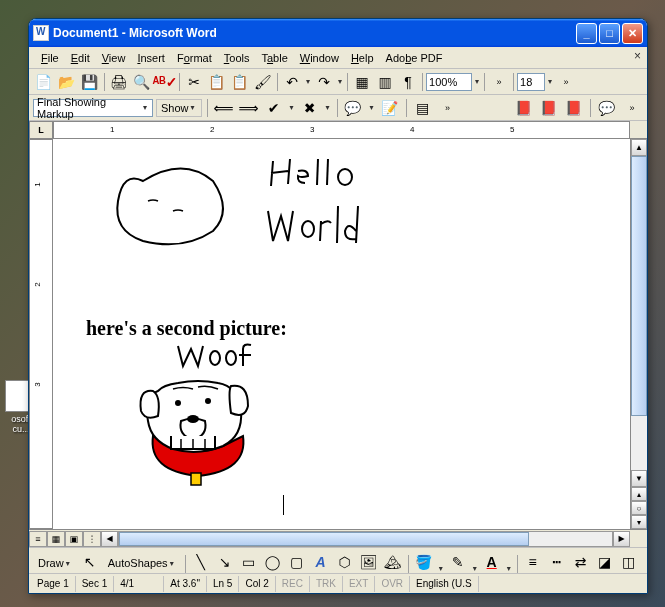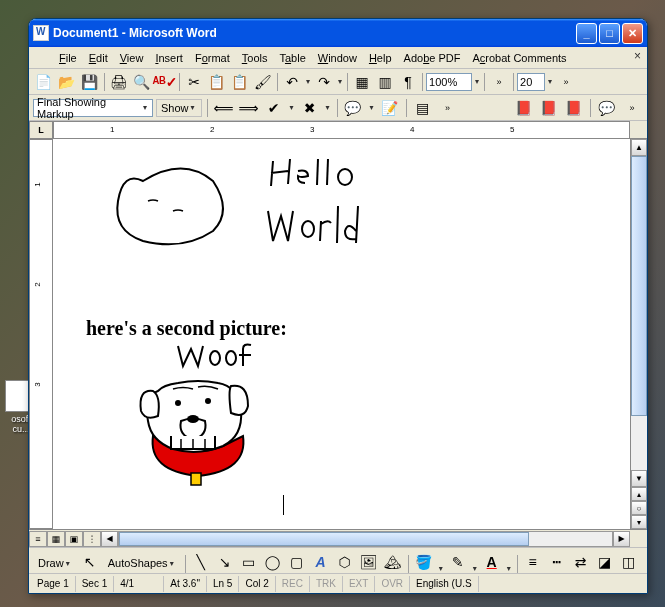--- a/index.html
+++ b/index.html
@@ -81,21 +81,21 @@
     background: linear-gradient(to bottom, #5ba0ff, #1c5bd0);
   }
   .win-close {
     background: linear-gradient(to bottom, #f09b8a, #d03a1a);
   }
   .menubar {
     height: 22px;
     background: #ece9d8;
     display: flex;
     align-items: center;
-    padding: 0 24px;
+    padding: 0 6px;
     border-bottom: 1px solid #c0c0c0;
     position: relative;
   }
   .menu-item {
     padding: 2px 6px;
     cursor: default;
   }
   .menu-item u { text-decoration: underline; }
   .menu-close {
     position: absolute;
@@ -368,21 +368,20 @@
     <div class="menu-item"><u>F</u><span></span>ile</div>
     <div class="menu-item"><u>E</u>dit</div>
     <div class="menu-item"><u>V</u>iew</div>
     <div class="menu-item"><u>I</u>nsert</div>
     <div class="menu-item">F<u>o</u>rmat</div>
     <div class="menu-item"><u>T</u>ools</div>
     <div class="menu-item">T<u>a</u>ble</div>
     <div class="menu-item"><u>W</u>indow</div>
     <div class="menu-item"><u>H</u>elp</div>
     <div class="menu-item">Ado<u>b</u>e PDF</div>
-    <div class="menu-item">A<u>c</u>robat Comments</div>
     <div class="menu-close">×</div>
   </div>
 
   <div class="toolbar">
     <div class="tbtn">📄</div>
     <div class="tbtn">📂</div>
     <div class="tbtn">💾</div>
     <div class="tsep"></div>
     <div class="tbtn">🖨</div>
     <div class="tbtn">🔍</div>
@@ -403,21 +402,21 @@
     <div class="tbtn">¶</div>
     <div class="tsep"></div>
     <div class="zoom-box">
         <span>100%</span>
       </div>
     <div class="chev">▾</div>
     <div class="tsep"></div>
     <div class="tbtn" style="font-size:9px">»</div>
     <div class="tsep"></div>
     <div class="font-size-box">
-        <span>20</span>
+        <span>18</span>
       </div>
     <div class="chev">▾</div>
     <div class="tbtn" style="font-size:9px">»</div>
   </div>
 
   <div class="review-bar">
     <div class="review-combo">
       <span>Final Showing Markup</span>
         <span class="chev">▾</span>
     </div>

